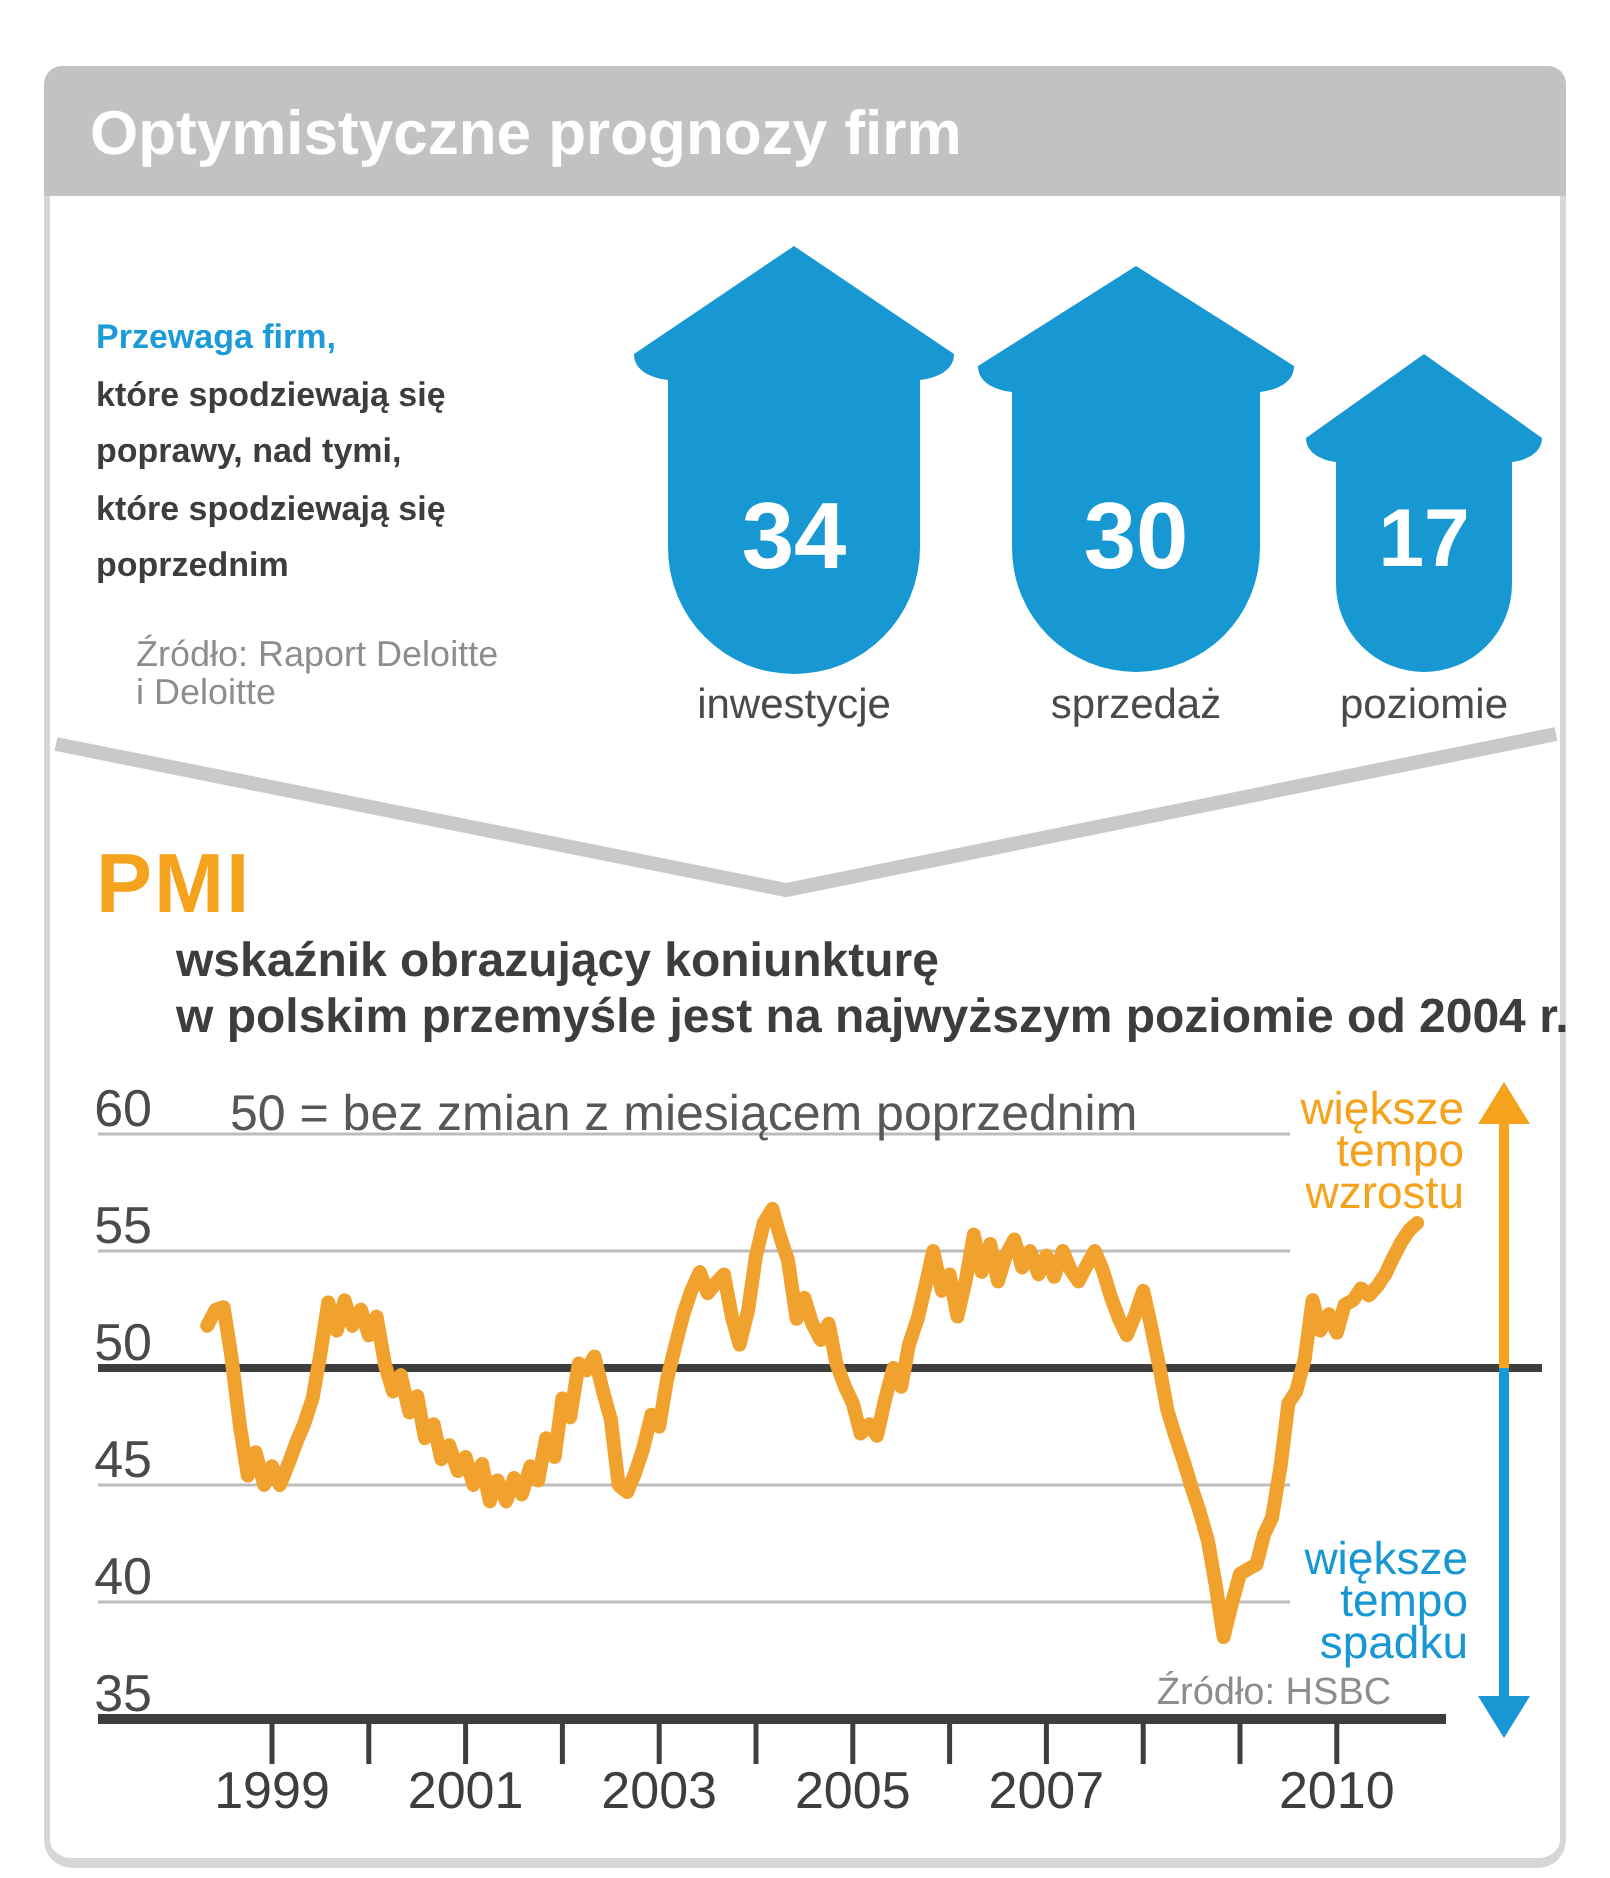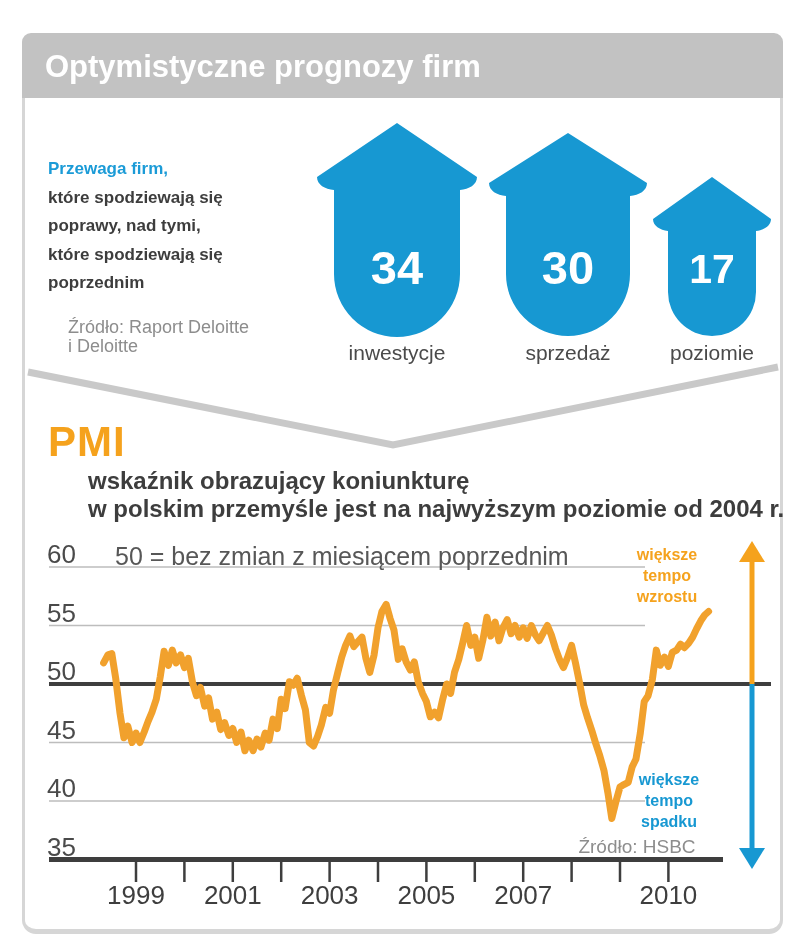--- a/index.html
+++ b/index.html
@@ -15,21 +15,21 @@
              border-radius:0 0 14px 14px;}
   
   .abs{position:absolute;}
   .lead{left:48px;top:155px;font-size:17px;font-weight:bold;line-height:28.5px;color:#3d3d3d;}
   .lead .hl{color:#1b9bd7;}
   .src-deloitte{left:48px;top:318px;font-size:18px;line-height:19px;color:#8d8d8d;margin-left:20px;}
   .arrow-label{font-size:21px;color:#4a4a4a;text-align:center;top:341px;}
   .arrow-num{font-weight:bold;fill:#ffffff;text-anchor:middle;}
   .pmi-title{left:48px;top:418px;font-size:42px;font-weight:bold;color:#f5a21d;letter-spacing:1px;}
   .pmi-sub{left:48px;top:467px;font-size:24px;font-weight:bold;line-height:27.5px;color:#3d3d3d;margin-left:40px;}
-  .chart-note{font-size:16px;font-weight:bold;line-height:21px;text-align:center;}
+  .chart-note{font-size:23px;font-weight:normal;line-height:21px;text-align:right;}
   .note-up{left:602px;top:544px;width:130px;color:#f5a21d;}
   .note-down{left:604px;top:769px;width:130px;color:#1798d2;}
   .src-hsbc{left:562px;top:836px;width:150px;font-size:19px;color:#8d8d8d;text-align:center;}
 </style>
 </head>
 <body>
 
 <div class="page">
 
   <div class="card">

